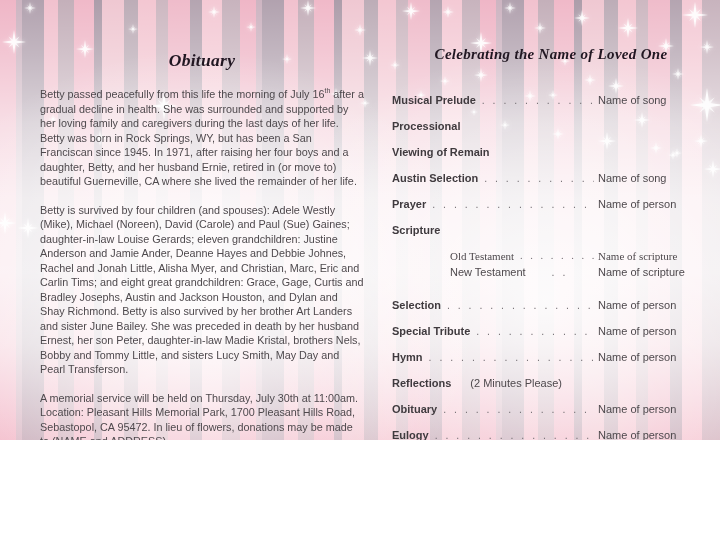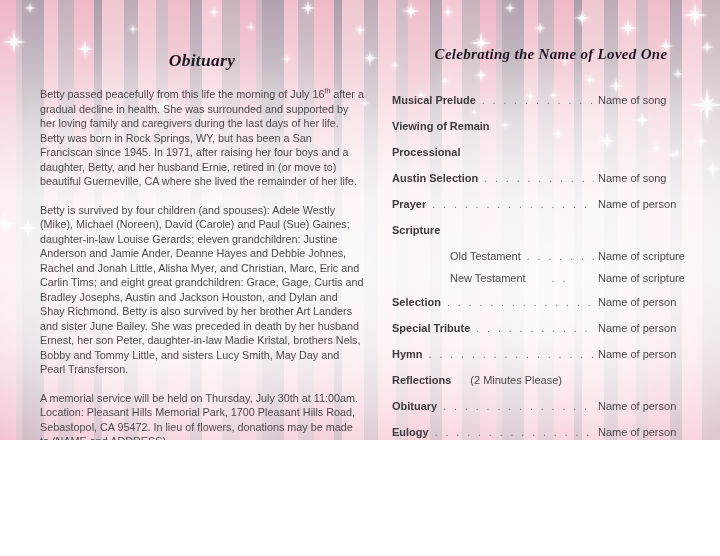--- a/index.html
+++ b/index.html
@@ -92,22 +92,22 @@
     overflow:hidden;
     white-space:nowrap;
     margin:0 4px 0 6px;
     color:#767075;
     font-size:10.5px;
     letter-spacing:2.5px;
   }
   .prow .pvalue{flex:0 0 112px;white-space:nowrap;}
   .prow.indent{padding-left:58px;}
   .prow.tight{margin-bottom:12px;}
-  .prow.sub{margin-bottom:8px;}
-  .prow.lastsub{margin-bottom:10px;gap:20px;}
+  .prow.sub{margin-bottom:2px;font-family:Liberation Serif, serif;}
+  .prow.lastsub{margin-bottom:19px;gap:20px;}
 </style>
 </head>
 <body>
 
 <div class="page">
   <div class="bg-stripes"></div>
   <div class="bg-overlay"></div>
   <div class="sparkles" id="sparkles">
       <svg class="sparkle" width="24" height="24" viewBox="0 0 40 40" style="left: 2px; top: 30px;">
         <path fill="#ffffff" d="M20 0 L22.5 17.5 L40 20 L22.5 22.5 L20 40 L17.5 22.5 L0 20 L17.5 17.5 Z"></path>
@@ -367,24 +367,24 @@
 
   <div class="col col-right">
     <h2 class="page-title">Celebrating the Name of Loved One</h2>
     <div id="program-list">
         <div class="prow">
           <span class="plabel">Musical Prelude</span>
           <span class="leader">. . . . . . . . . . . . . . . . . . . . . . . . . . . . . . . . . . . . . . . . . . . . . . . . . . . . . . . . . . . .</span>
           <span class="pvalue">Name of song</span>
         </div>
         <div class="prow">
+          <span class="plabel">Processional</span>
+        </div>
+        <div class="prow">
           <span class="plabel">Viewing of Remain</span>
-        </div>
-        <div class="prow">
-          <span class="plabel">Processional</span>
         </div>
         <div class="prow">
           <span class="plabel">Austin Selection</span>
           <span class="leader">. . . . . . . . . . . . . . . . . . . . . . . . . . . . . . . . . . . . . . . . . . . . . . . . . . . . . . . . . . . .</span>
           <span class="pvalue">Name of song</span>
         </div>
         <div class="prow">
           <span class="plabel">Prayer</span>
           <span class="leader">. . . . . . . . . . . . . . . . . . . . . . . . . . . . . . . . . . . . . . . . . . . . . . . . . . . . . . . . . . . .</span>
           <span class="pvalue">Name of person</span>

